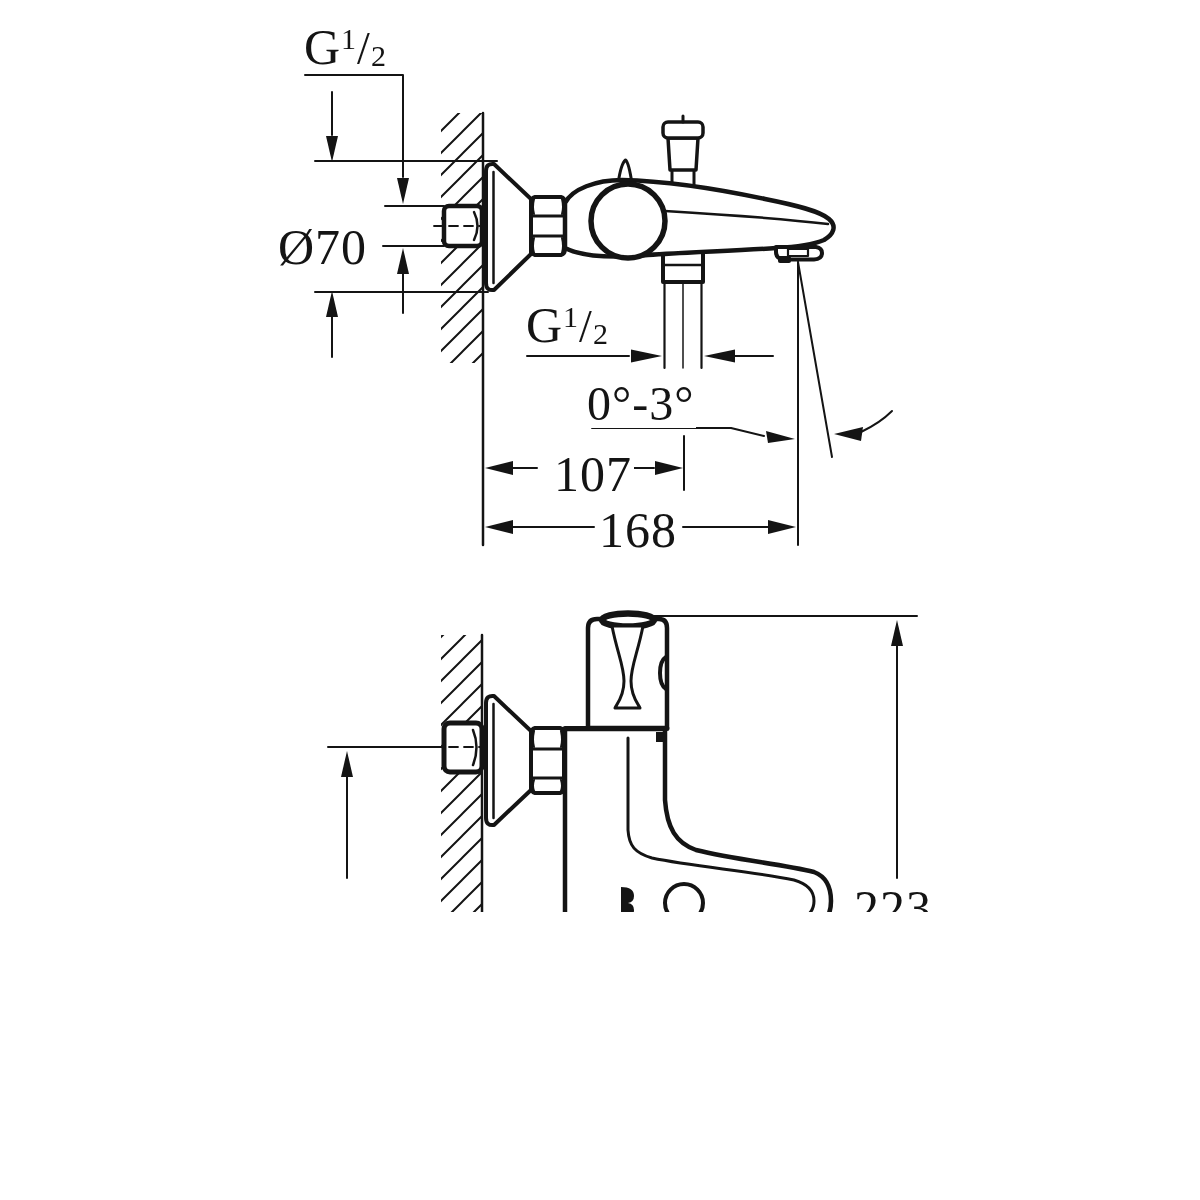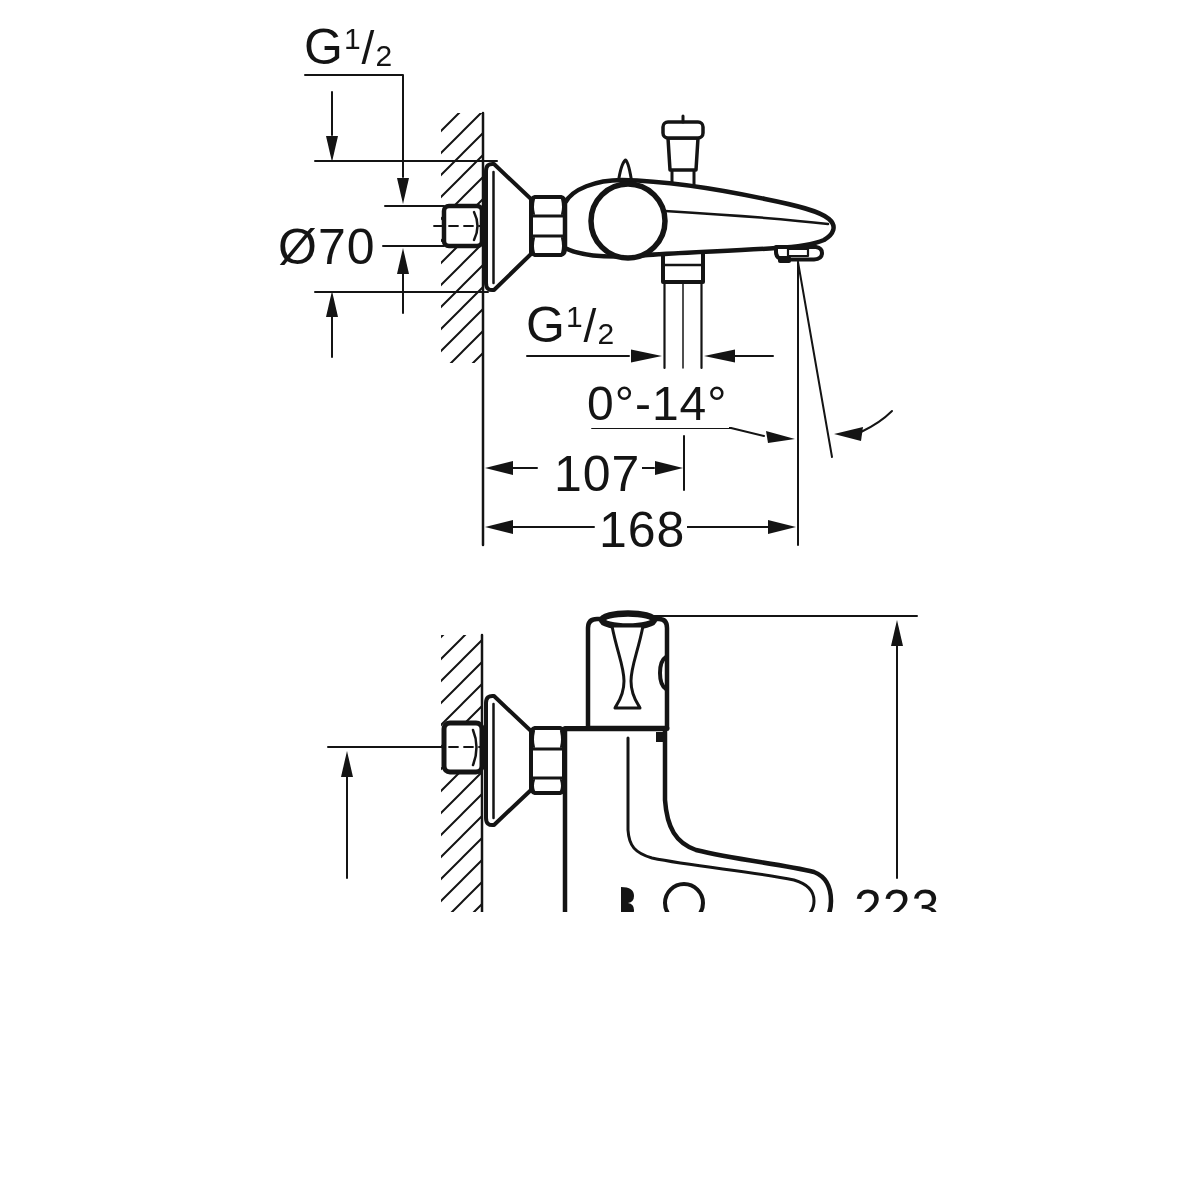--- a/index.html
+++ b/index.html
@@ -1,17 +1,17 @@
 <!DOCTYPE html>
 <html><head>
 <meta charset="utf-8">
 <style>
   html,body{margin:0;padding:0;background:#ffffff;}
   #canvas{position:relative;width:1200px;height:912px;background:#ffffff;overflow:hidden;
-          font-family:Liberation Sans, sans-serif;}
+          font-family:Liberation Serif, serif;}
   #drawing{position:absolute;left:0;top:0;}
   .dim-label{position:absolute;font-size:50px;line-height:1;color:#141414;
              letter-spacing:1px;white-space:nowrap;background:#ffffff;padding:0 2px;}
   .dim-label.small{font-size:48px;}
   .sup{font-size:0.60em;vertical-align:0.50em;}
   .sub{font-size:0.60em;vertical-align:-0.05em;}
   .sl{font-size:0.92em;}
 </style>
 </head>
 <body>
@@ -157,21 +157,21 @@
     </g>
   </g>
 </svg>
 
 <div class="dim-label" style="left:302px;top:22px;"><span>G</span><span class="sup">1</span><span class="sl">/</span><span class="sub">2</span></div>
 
 <div class="dim-label" style="left:276px;top:222px;">Ø70</div>
 
 <div class="dim-label" style="left:524px;top:300px;"><span>G</span><span class="sup">1</span><span class="sl">/</span><span class="sub">2</span></div>
 
-<div class="dim-label small" style="left:585px;top:380px;">0°-14°</div>
+<div class="dim-label small" style="left:585px;top:380px;">0°-3°</div>
 
 <div class="dim-label" style="left:552px;top:449px;">107</div>
 
 <div class="dim-label" style="left:597px;top:505px;">168</div>
 
 
 <div class="dim-label" style="left:852px;top:883px;">223</div>
 
 </div>
 

